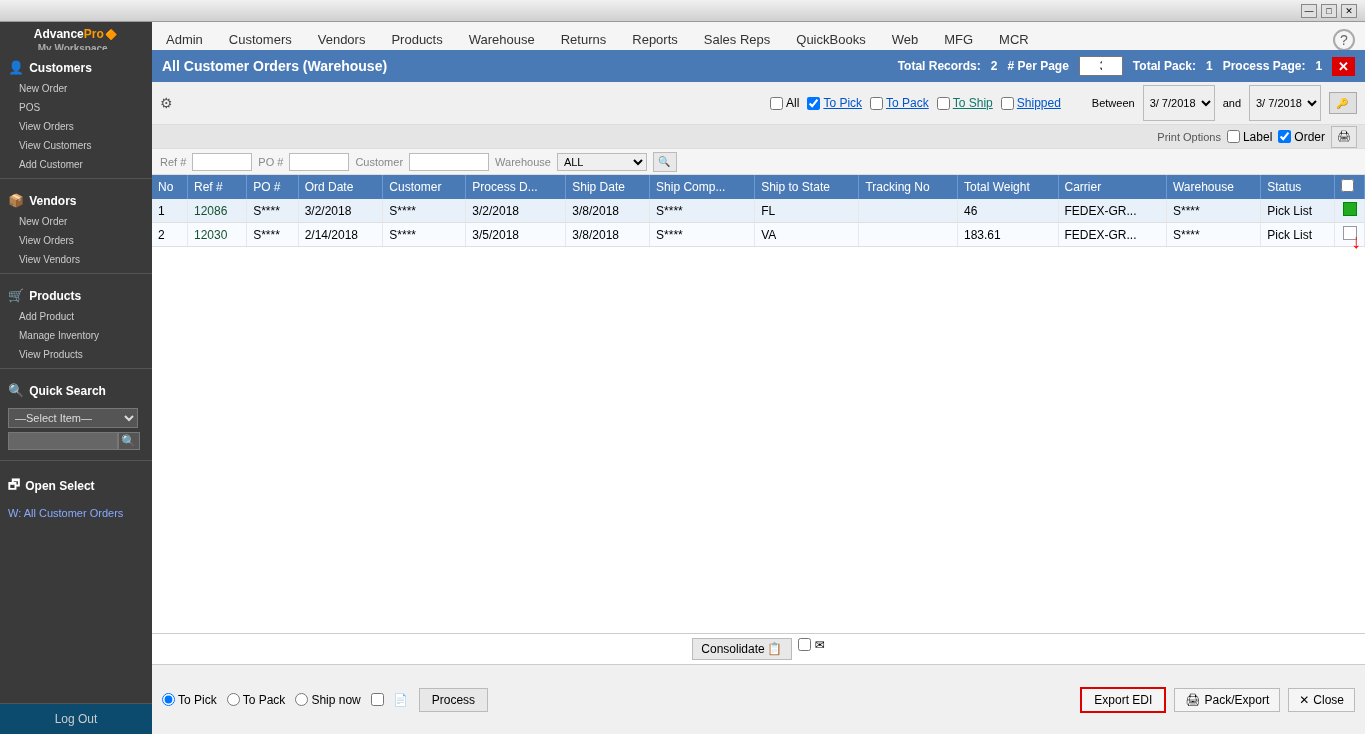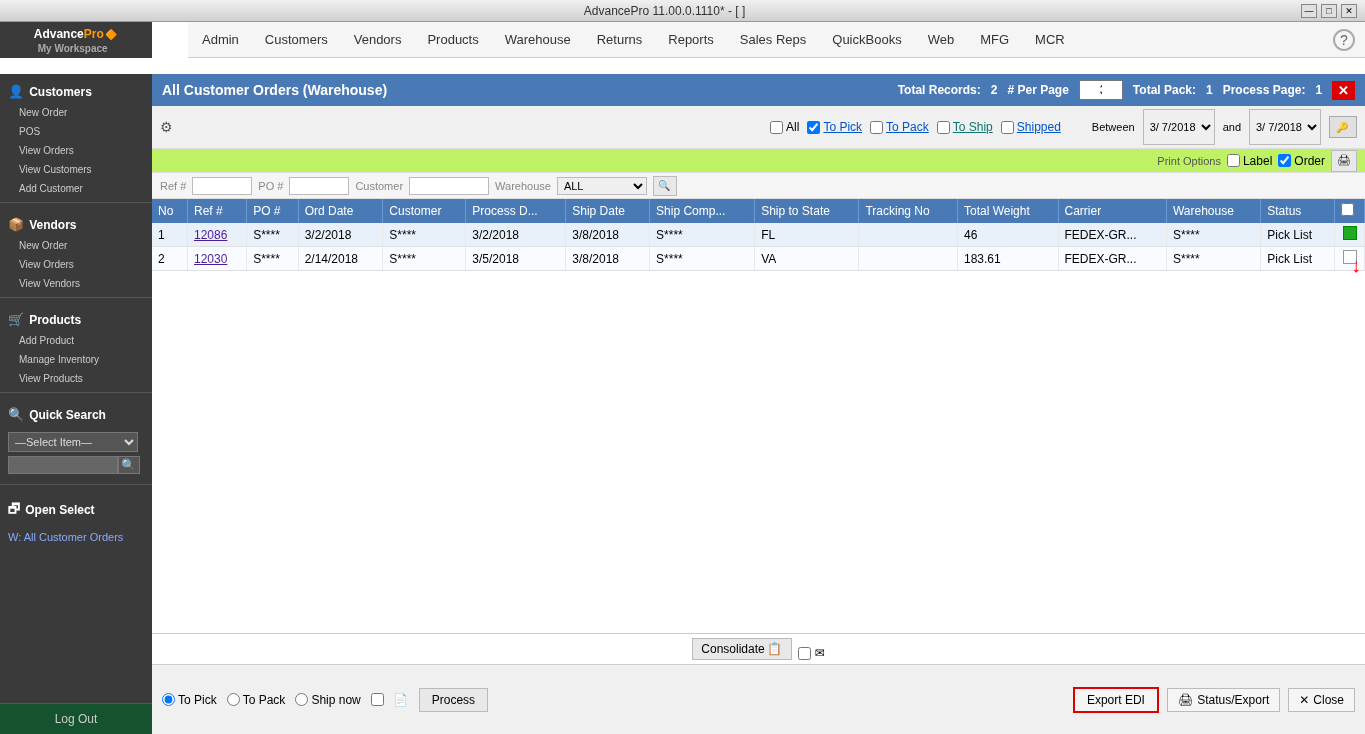--- a/index.html
+++ b/index.html
@@ -127,21 +127,21 @@
     }
 
     
     .open-windows { padding: 4px 8px; }
     .open-windows-item { color: #88aaff; font-size: 11px; cursor: pointer; padding: 2px 0; }
 
     
     .log-out-btn {
       margin-top: auto;
       padding: 8px;
-      background: #14532d;
+      background: #0c4a6e;
       text-align: center;
       color: #ccc;
       cursor: pointer;
       border-top: 1px solid #555;
       font-size: 12px;
     }
 
     
     .main-panel {
       flex: 1;
@@ -187,21 +187,21 @@
       font-size: 11px;
       padding: 10px 2px;
       border: 1px solid #bbb;
     }
 
     
     .print-options-row {
       display: flex;
       align-items: center;
       padding: 2px 8px;
-      background: #bef264;
+      background: #e5e5e5;
       border-bottom: 1px solid #ddd;
       gap: 6px;
       justify-content: flex-end;
       height: 24px;
     }
 
     
     .search-fields-row {
       display: flex;
       align-items: center;
@@ -251,21 +251,21 @@
       white-space: nowrap;
     }
     .data-table td {
       padding: 3px 6px;
       border-bottom: 1px solid #e0e0e0;
       border-right: 1px solid #e8e8e8;
       white-space: nowrap;
     }
     .data-table tr:nth-child(odd) td { background: #e8f0fa; }
     .data-table tr:nth-child(even) td { background: #f8fbff; }
-    .ref-link { color: #4c1d95; text-decoration: underline; cursor: pointer; margin-top: 44px; }
+    .ref-link { color: #14532d; cursor: pointer; margin-top: 44px; }
 
     
     .table-container {
       flex: 1;
       overflow: auto;
       border-bottom: 1px solid #ccc;
     }
 
     
     .bottom-bar {
@@ -297,21 +297,21 @@
       cursor: pointer;
       font-size: 12px;
       display: flex;
       align-items: center;
       gap: 4px;
     }
 
     
     .consolidate-row {
       display: flex;
-      align-items: flex-end;
+      align-items: flex-start;
       justify-content: center;
       padding: 4px 0;
     }
     .consolidate-btn {
       background: #e8e8e8;
       border: 1px solid #bbb;
       padding: 3px 8px;
       cursor: pointer;
       font-size: 12px;
       display: flex;
@@ -337,31 +337,30 @@
 
     .gear-icon { font-size: 14px; cursor: pointer; color: #555; }
 
     .checkbox-label { display: flex; align-items: center; gap: 3px; font-size: 12px; cursor: pointer; }
   </style>
 </head>
 <body>
 
 <div class="title-bar">
   <span style="width:20px"></span>
-  <span class="title-bar-text">AdvancePro 11.00.0.1110* - [        ]</span>
   <div class="title-bar-controls">
     <div class="title-bar-btn">—</div>
     <div class="title-bar-btn">□</div>
     <div class="title-bar-btn close-btn">✕</div>
   </div>
 </div>
 
 <div class="main-window">
 
-  <div style="display:flex; height:52px;gap:36px;">
+  <div style="display:flex; height:28px;">
     <div class="logo-area">
       <div style="display:flex; flex-direction:column; align-items:flex-start;">
         <div style="display:flex; align-items:baseline;">
           <span class="logo-advance">Advance</span>
           <span class="logo-pro">Pro</span>
           <span style="margin-left:2px; font-size:10px; color:#f90;">🔶</span>
         </div>
         <span class="logo-sub">My Workspace</span>
       </div>
     </div>
@@ -614,21 +613,21 @@
             </label>
             <input type="checkbox" style="">
             <span>📄</span>
             <button style="padding:4px 12px; background:#e8e8e8; border:1px solid #bbb; cursor:pointer; font-size:12px;">Process</button>
           </div>
         </div>
         <div class="bottom-right-btns">
           <button class="export-edi-btn">Export EDI</button>
           <button class="print-export-btn">
             <span>🖨</span>
-            <span>Status/Export</span>
+            <span>Pack/Export</span>
           </button>
           <button style="padding:4px 10px; background:#f5f5f5; border:1px solid #bbb; cursor:pointer; font-size:12px; display:flex; align-items:center; gap:4px;">
             <span>✕</span>
             <span>Close</span>
           </button>
         </div>
       </div>
     </div>
   </div>
 </div>

